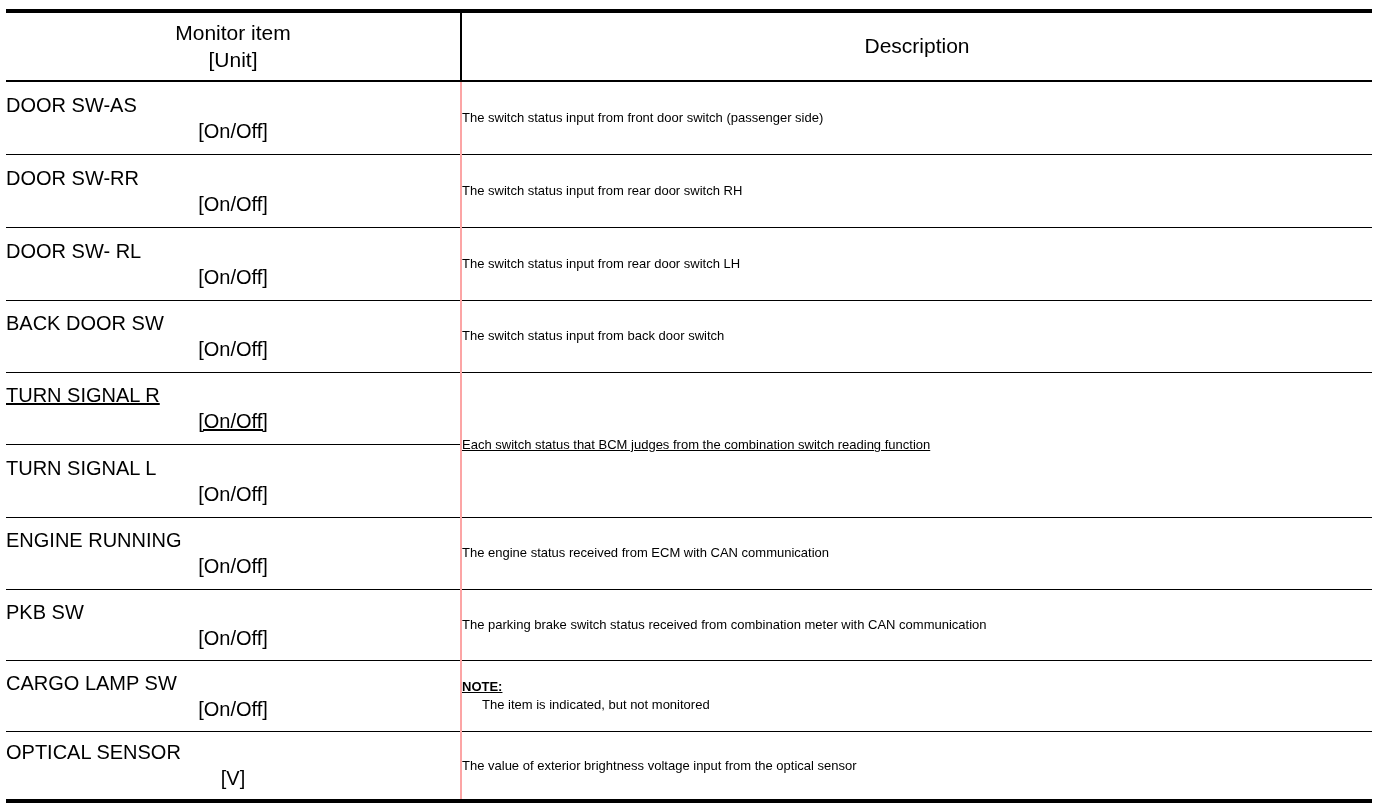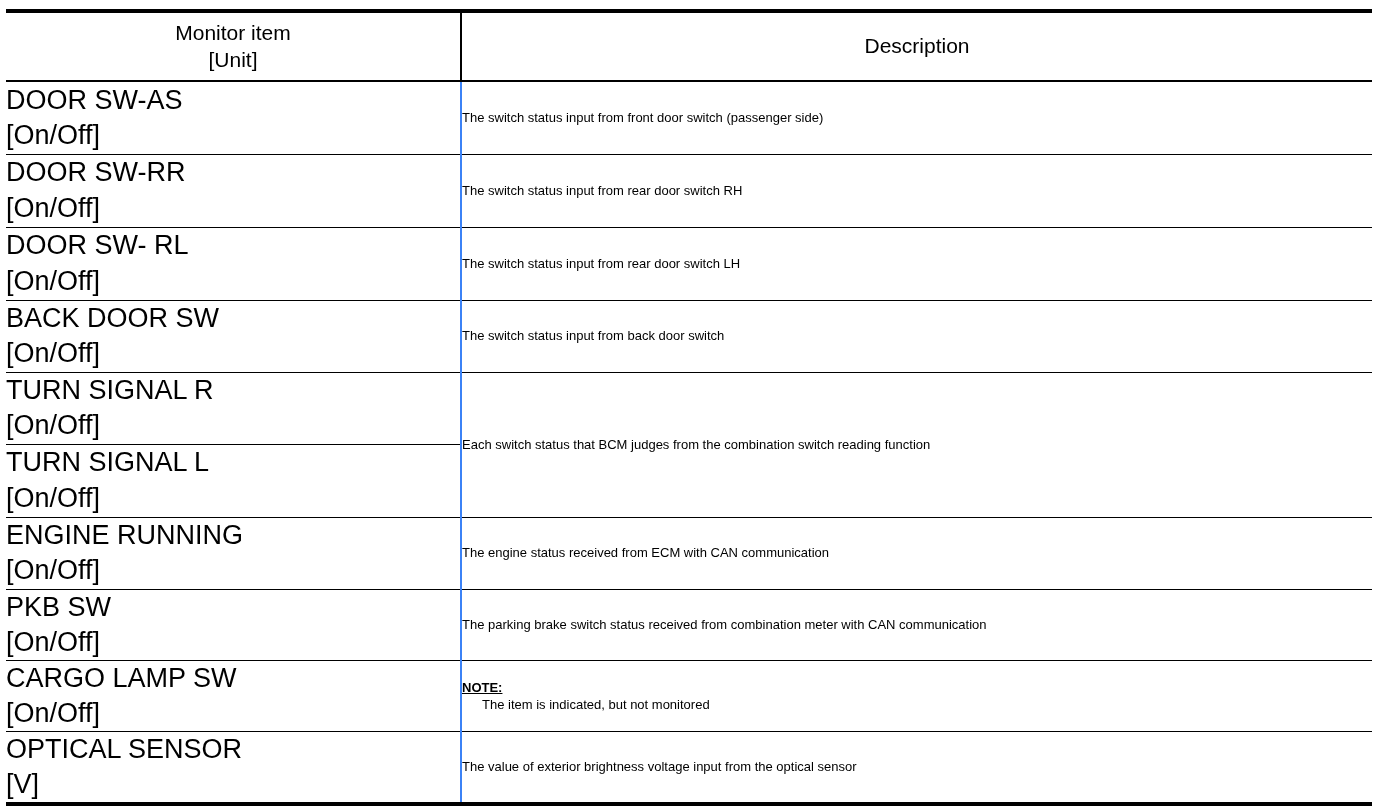--- a/index.html
+++ b/index.html
@@ -53,29 +53,29 @@
     line-height: 1.28;
     border-bottom: 2.5px solid #000;
   }
   .hdr-cell.item-col {
     border-right: 2px solid #000;
   }
   .hdr-line { display: block; }
 
   
   .item-cell {
-    border-right: 2px solid #3b82f6;
+    border-right: 2px solid #fca5a5;
     border-top: 1.6px solid #000;
     padding: 0 0 0 18px;
-    font-size: 27px;
+    font-size: 20px;
     line-height: 1.30;
     text-align: left;
   }
   .item-cell .name { display: block; }
-  .item-cell .unit { display: block; }
+  .item-cell .unit { display: block; text-align: center; }
 
   
   .item-cell.sub-split {
     border-top: 1.4px solid #000;
   }
 
   .desc-cell {
     border-top: 1.6px solid #000;
     padding: 0 26px 0 20px;
     font-size: 13px;
@@ -91,21 +91,21 @@
     display: block;
     padding-left: 20px;
   }
 
   
   tr.r-h { height: 67px; }
   tr.r1  { height: 73px; }
   tr.r2  { height: 73px; }
   tr.r3  { height: 73px; margin-top: 15px; }
   tr.r4  { height: 72px; }
-  tr.r5  { height: 72px; }
+  tr.r5  { height: 72px; text-decoration: underline; }
   tr.r6  { height: 73px; }
   tr.r7  { height: 72px; }
   tr.r8  { height: 71px; }
   tr.r9  { height: 71px; margin-left: 45px; }
   tr.r10 { height: 70px; }
 </style>
 </head>
 <body>
 
 <div class="page">

